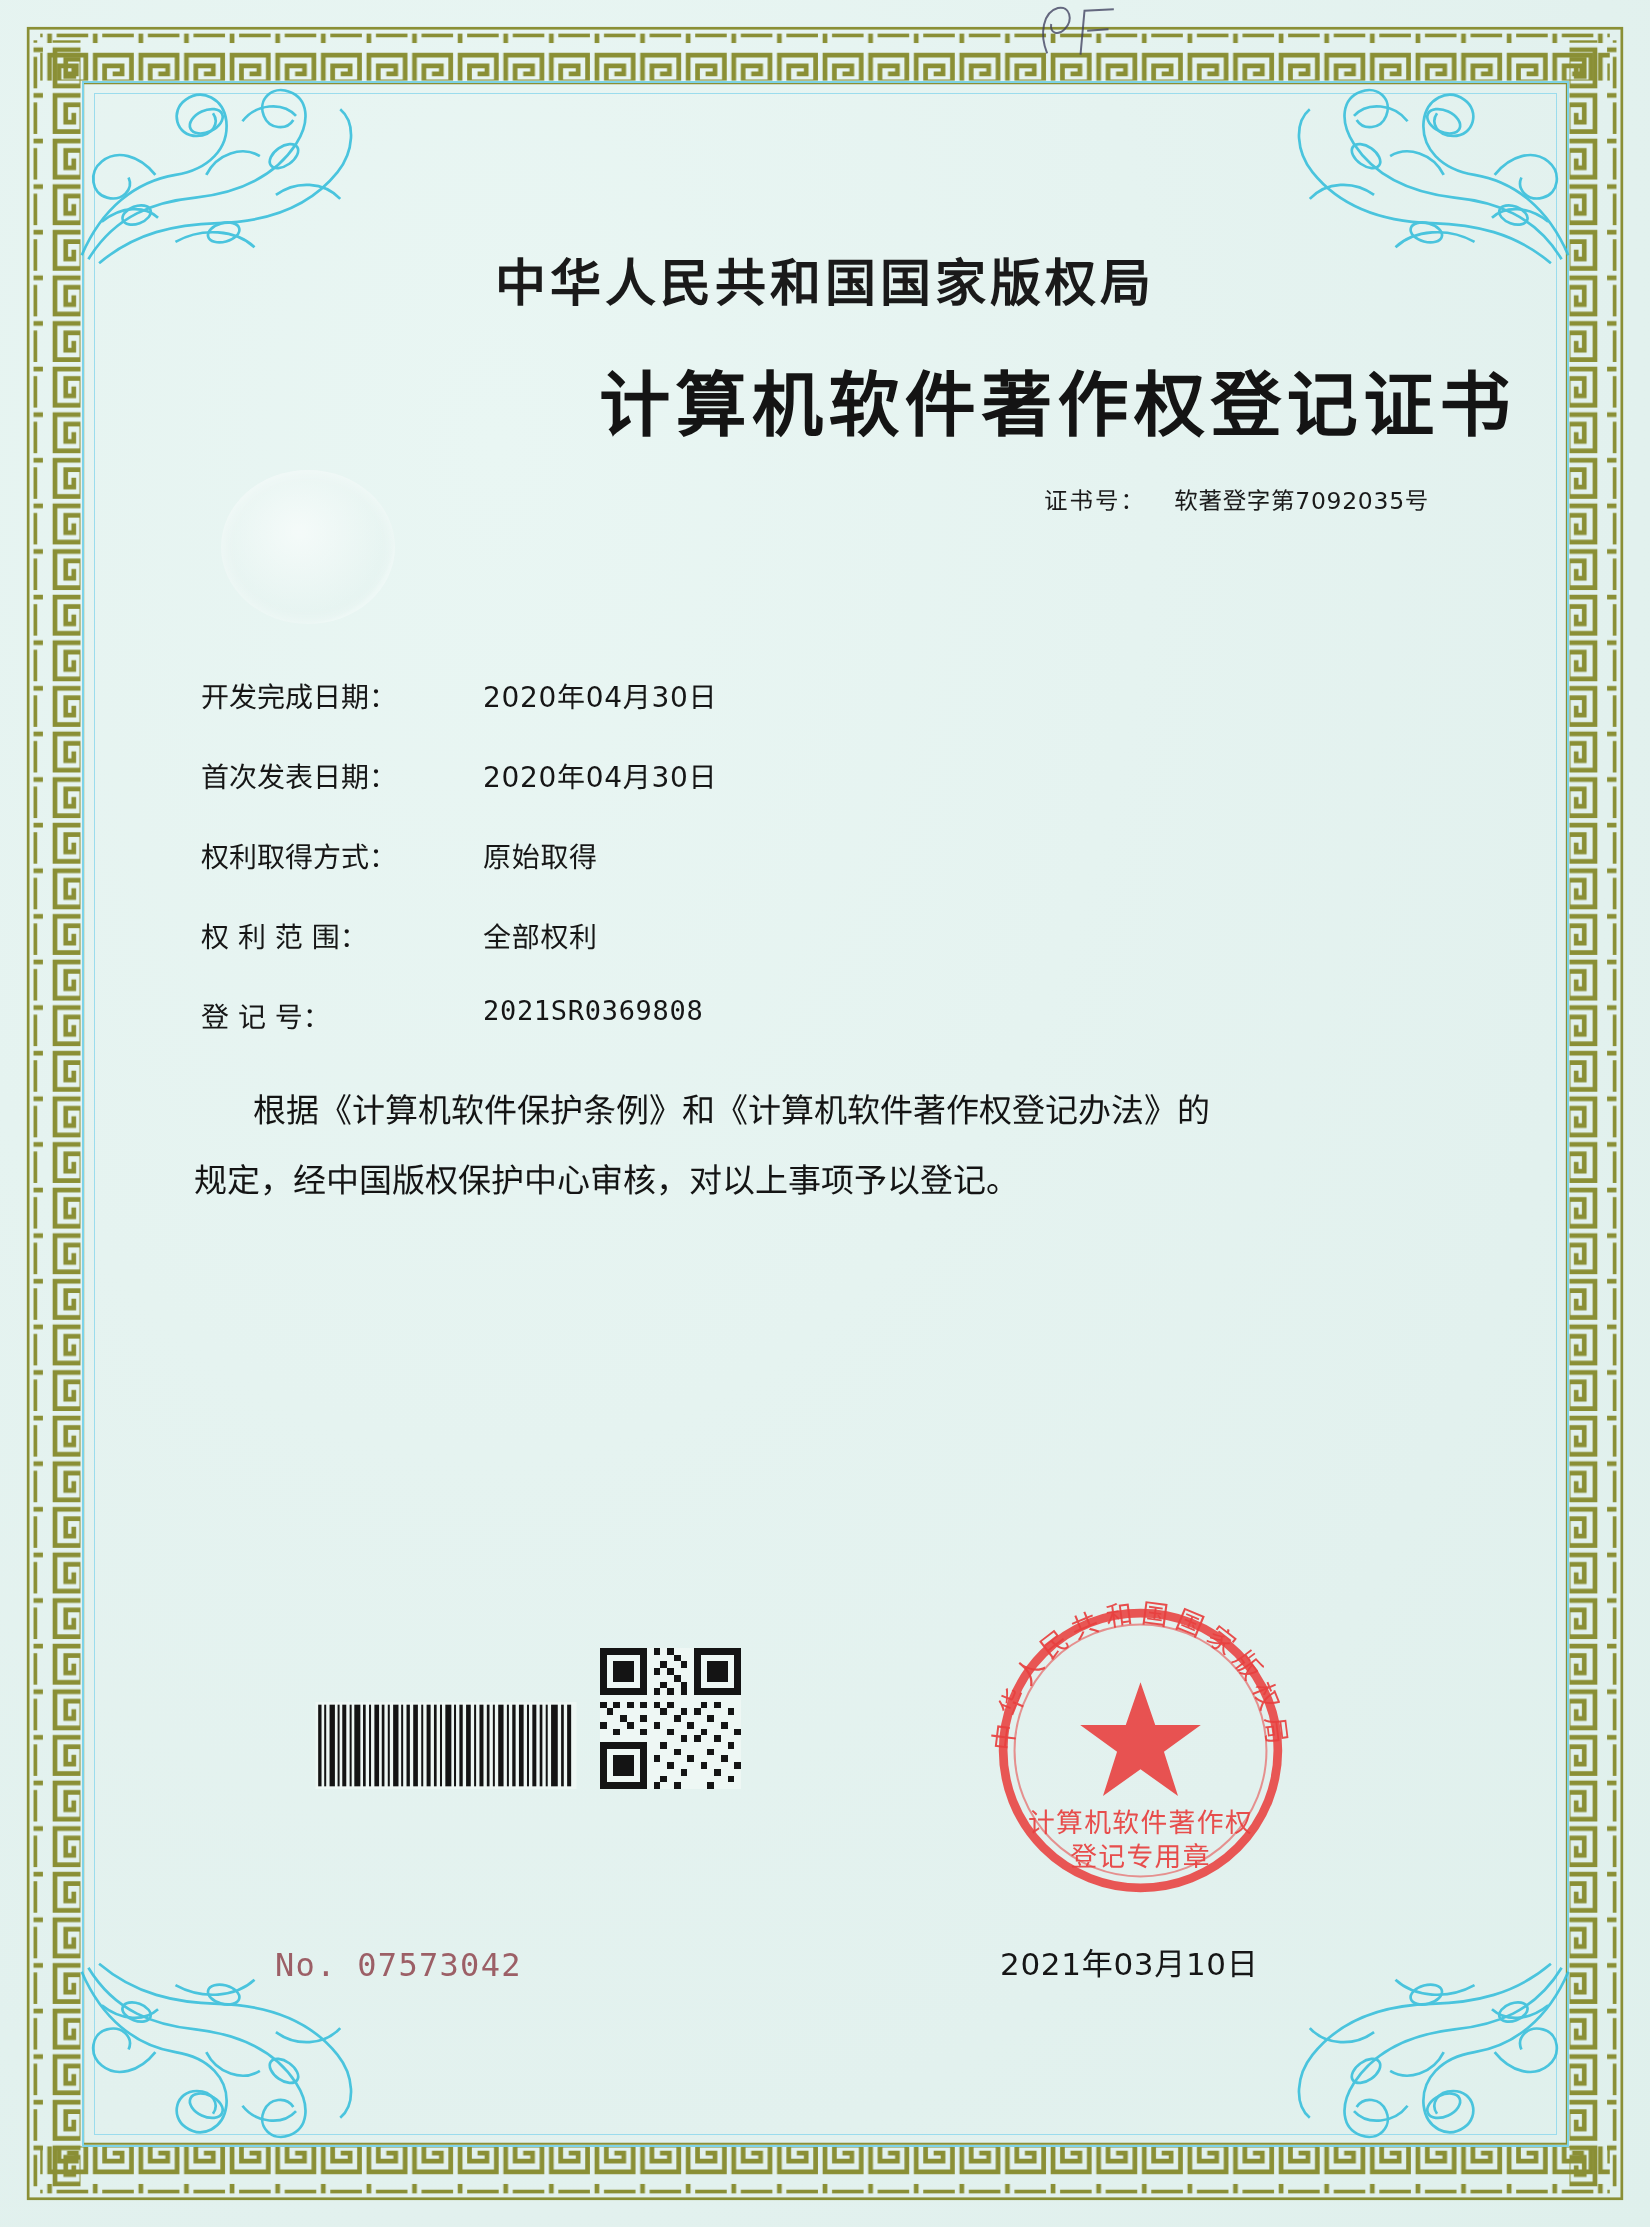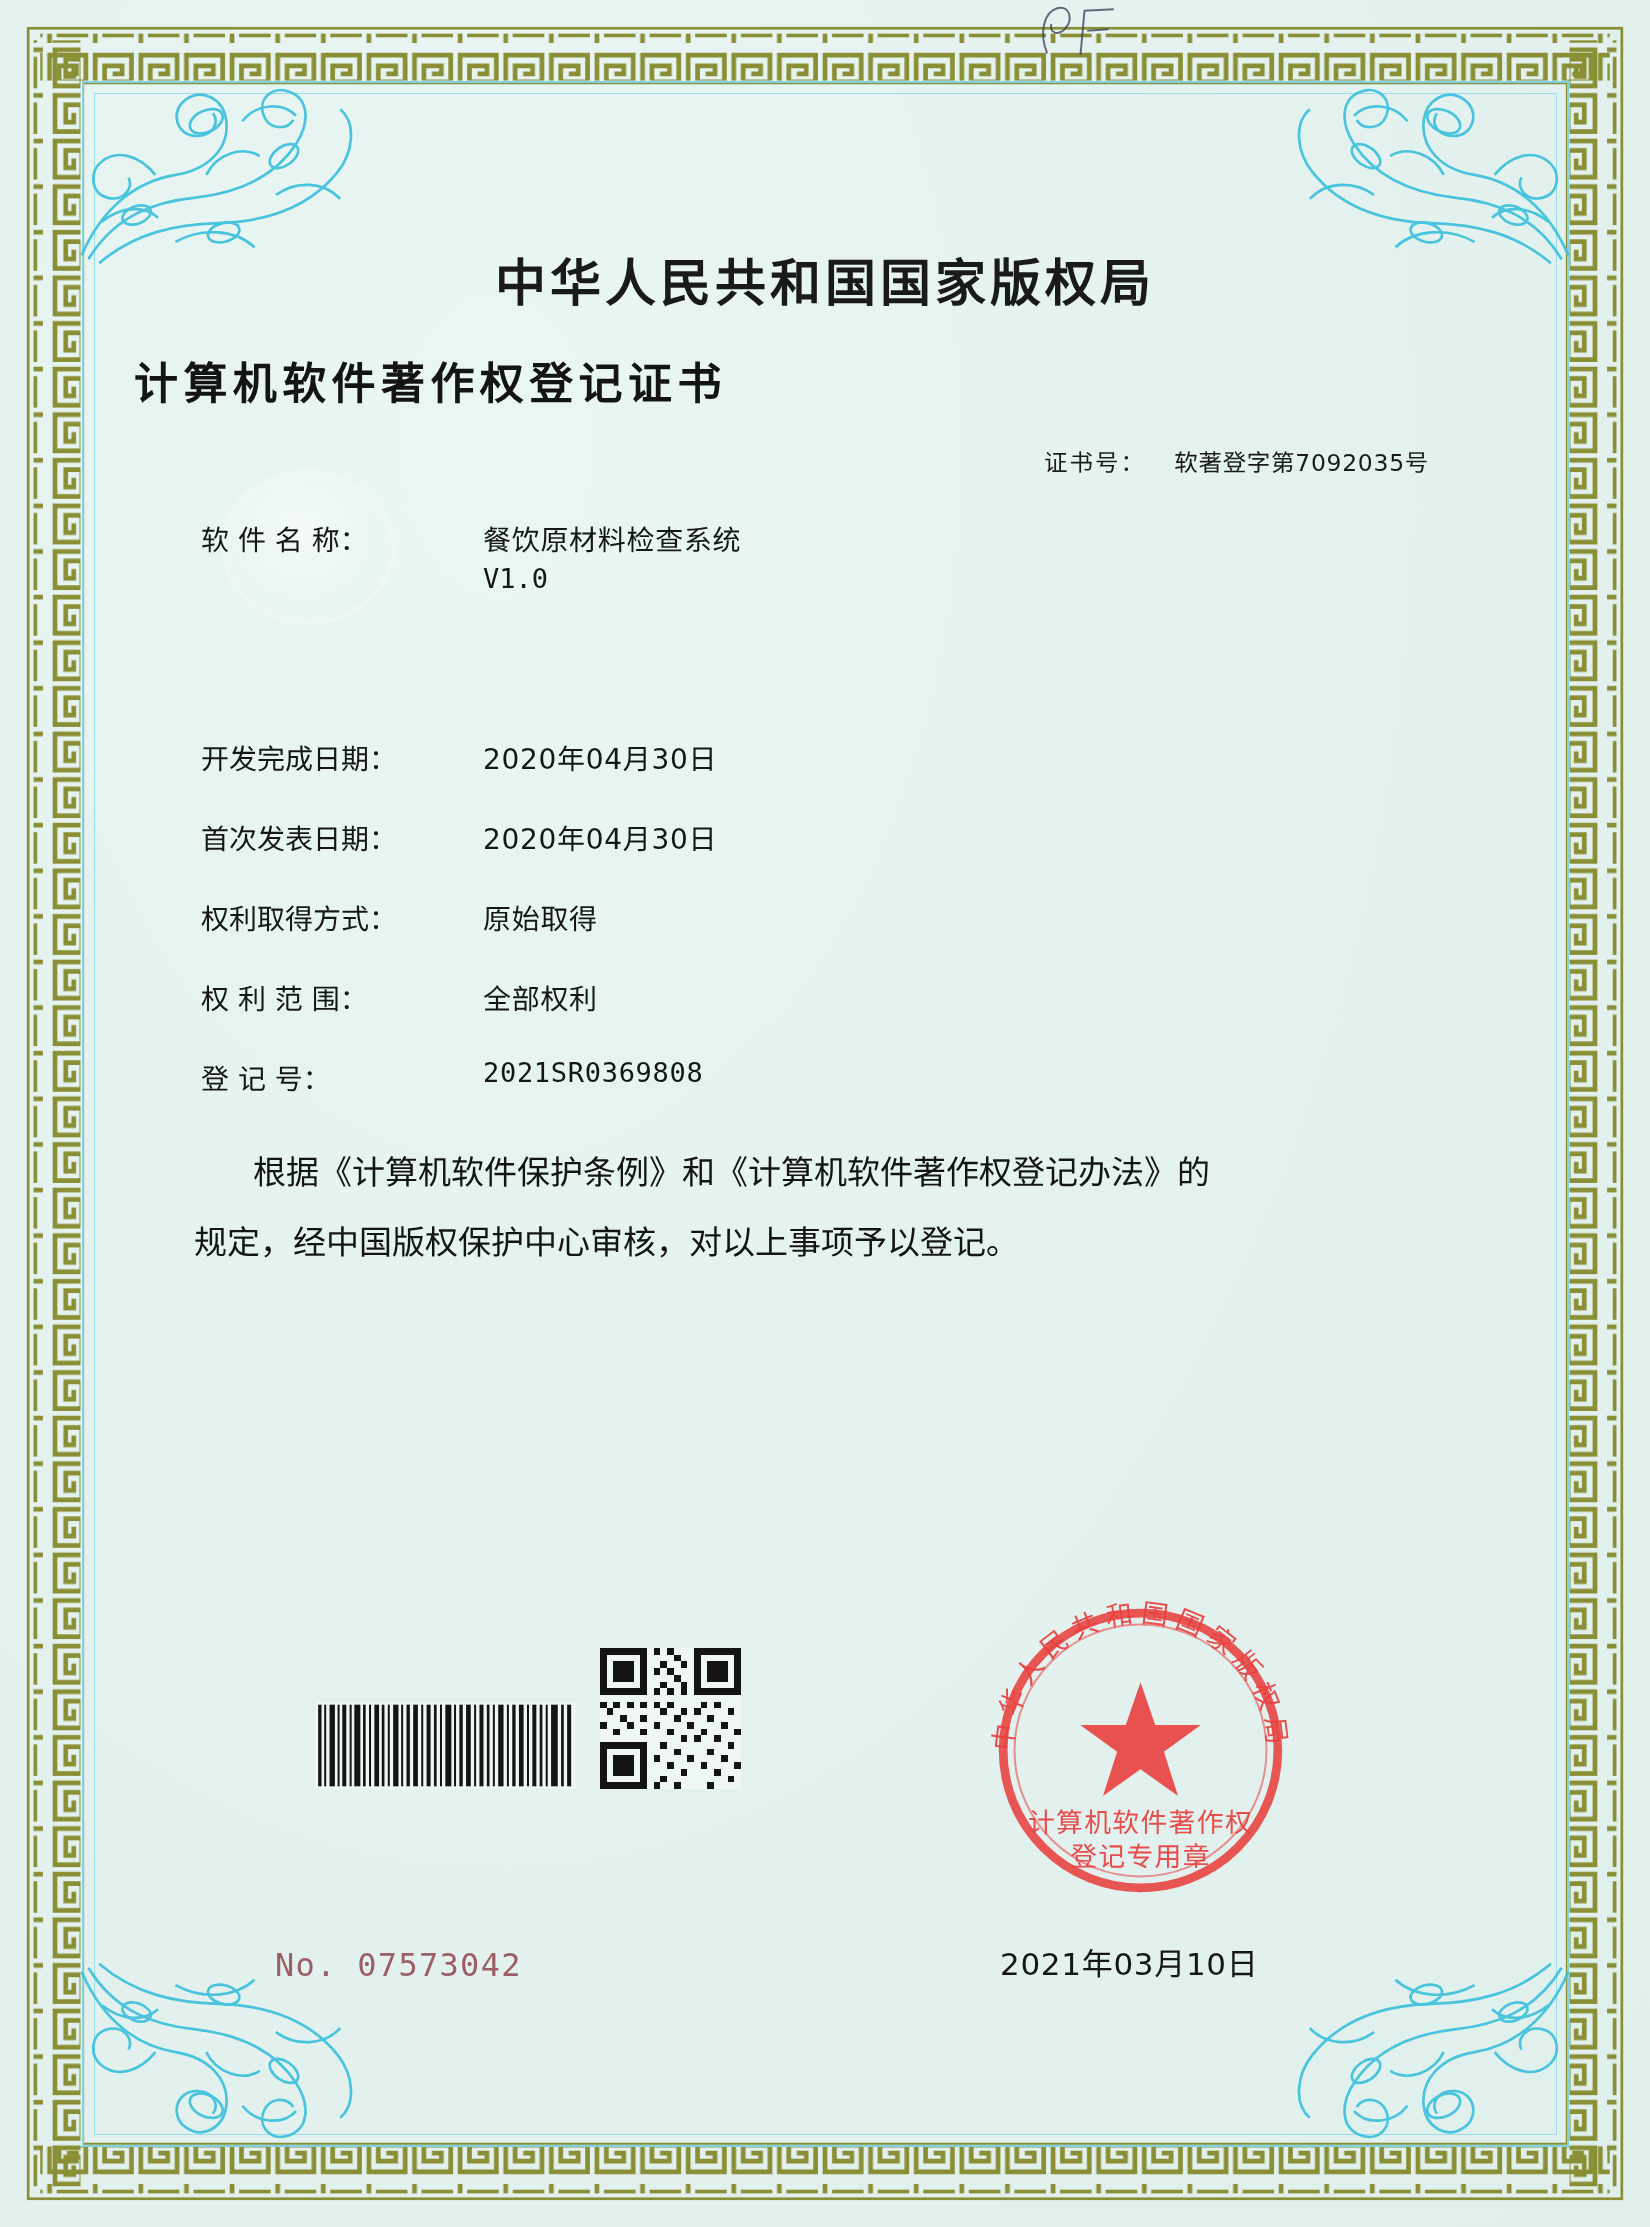--- a/index.html
+++ b/index.html
@@ -79,24 +79,24 @@
   .org-title {
     text-align: center;
     font-family: "DejaVu Serif", "Liberation Serif", serif;
     font-weight: bold;
     font-size: 51px;
     letter-spacing: 4px;
     color: #1a1a1a;
     margin-top: 121px;
   }
   .doc-title {
-    text-align: left;
+    text-align: right;
     font-family: "DejaVu Serif", "Liberation Serif", serif;
     font-weight: bold;
-    font-size: 44px;
+    font-size: 71px;
     letter-spacing: 5.4px;
     color: #141414;
     margin-top: 32px;
   }
 
   .cert-no-row {
     margin-top: 32px;
     text-align: right;
     padding-right: 87px;
     font-family: "DejaVu Sans", "Liberation Sans", sans-serif;
@@ -356,27 +356,20 @@
     <div class="org-title">中华人民共和国国家版权局</div>
     <div class="doc-title">计算机软件著作权登记证书</div>
 
     <div class="cert-no-row">
       <span class="cert-no-label">证书号：</span>
       <span class="cert-no-value">软著登字第7092035号</span>
     </div>
 
     <div class="fields">
 
-      <div class="field-row">
-        <div class="field-label">软 件 名 称：</div>
-        <div>
-          <div class="field-value">餐饮原材料检查系统</div>
-          <div class="version-line">V1.0</div>
-        </div>
-      </div>
 
       <div class="gap-md"></div>
 
 
       <div class="gap-lg"></div>
 
       <div class="dates">
         <div class="field-row">
           <div class="field-label">开发完成日期：</div>
           <div class="field-value">2020年04月30日</div>

